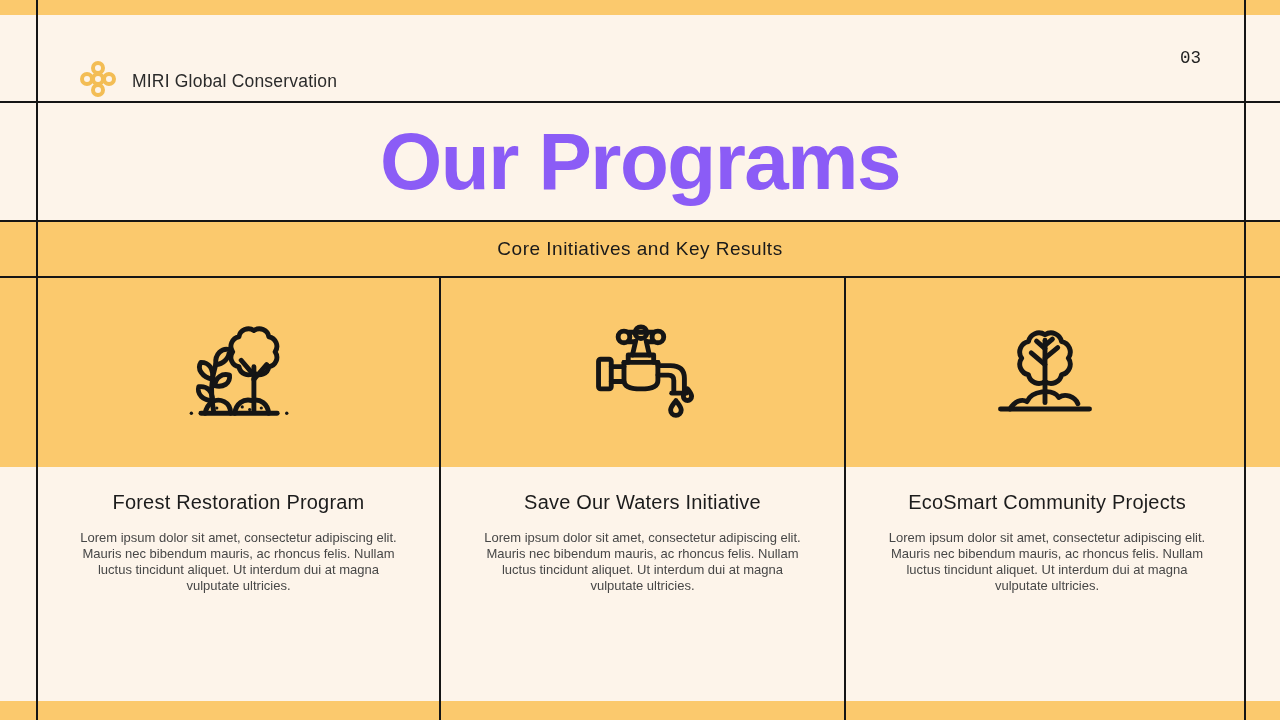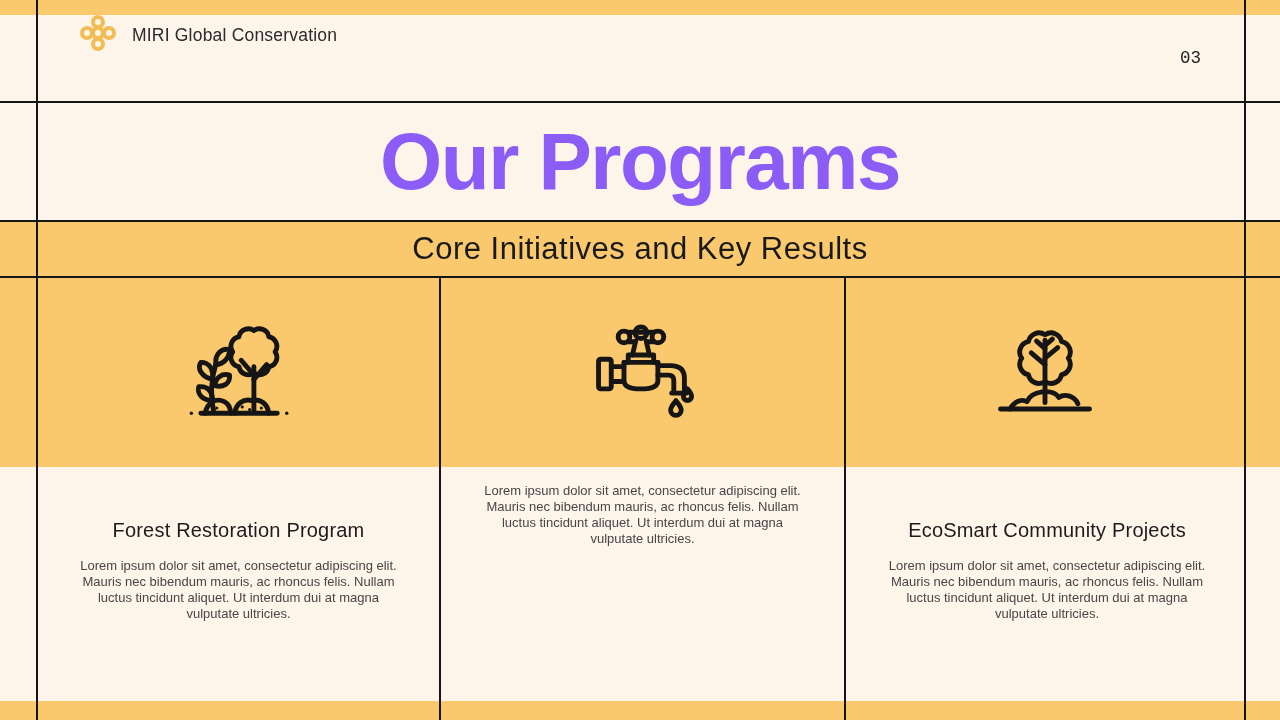--- a/index.html
+++ b/index.html
@@ -30,43 +30,43 @@
   .hline-title{top:220px;}
   .hline-subtitle{top:276px;}
   .vline{position:absolute;top:0;width:2px;height:720px;background:var(--ink);}
   .vline-left{left:36px;}
   .vline-right{left:1244px;}
   .divider{position:absolute;top:277px;width:2px;height:443px;background:var(--ink);}
   .divider-1{left:439px;}
   .divider-2{left:844px;}
   
   .header{position:absolute;left:38px;top:15px;width:1206px;height:86px;
-    display:flex;align-items:flex-start;}
+    display:flex;align-items:flex-end;}
   .brand{display:flex;align-items:center;gap:16px;margin-left:42px;}
   .brand-name{font-size:17.5px;color:#2B2B2B;letter-spacing:.2px;}
   .page-num{position:absolute;right:79px;top:15px;height:86px;display:flex;align-items:center;
     font-size:17.5px;color:#222;font-family:Liberation Mono, monospace;}
   
   .title-area{position:absolute;left:0;top:103px;width:1280px;height:117px;
     display:flex;align-items:center;justify-content:center;}
   .title-area h1{margin:0;font-size:80px;font-weight:800;letter-spacing:-1.5px;color:#8b5cf6;}
-  .subtitle-band h2{margin:3px;font-size:31px;font-weight:400;letter-spacing:.5px;color:#1A1A1A;}
+  .subtitle-band h2{margin:3px;font-size:19px;font-weight:400;letter-spacing:.5px;color:#1A1A1A;}
   
   .icon-cell{position:absolute;top:317px;width:124px;height:112px;
     display:flex;align-items:center;justify-content:center;}
   .icon-cell-1{left:176px;}
   .icon-cell-2{left:580px;}
   .icon-cell-3{left:983px;}
   .icon-cell svg{width:118px;height:106px;}
   
   .col{position:absolute;top:467px;height:234px;text-align:center;}
   .col-1{left:38px;width:401px;}
   .col-2{left:441px;width:403px;}
   .col-3{left:846px;width:402px;}
-  .col h3{margin:52px 0 0 0;font-size:20px;font-weight:400;color:var(--text-dark);letter-spacing:.2px;}
+  .col h3{margin:24px 0 0 0;font-size:20px;font-weight:400;color:var(--text-dark);letter-spacing:.2px;}
   .col p{margin:16px auto 0 auto;max-width:322px;font-size:13px;line-height:16px;color:var(--text-body);}
 </style>
 </head>
 <body>
 
 <div class="slide">
 
   <div class="top-bar"></div>
   <div class="icon-band"></div>
   <div class="bottom-bar"></div>
@@ -169,20 +169,21 @@
       <path d="M22 84 C26 77 33 74 38 77 C42 67 62 64 68 73 C74 69 83 72 86 79"></path>
       <path d="M13 84 H97"></path>
     </svg>
   </div>
 
   <div class="col col-1">
     <h3>Forest Restoration Program</h3>
     <p>Lorem ipsum dolor sit amet, consectetur adipiscing elit. Mauris nec bibendum mauris, ac rhoncus felis. Nullam luctus tincidunt aliquet. Ut interdum dui at magna vulputate ultricies.</p>
   </div>
   <div class="col col-2">
+    <h3>Save Our Waters Initiative</h3>
     <p>Lorem ipsum dolor sit amet, consectetur adipiscing elit. Mauris nec bibendum mauris, ac rhoncus felis. Nullam luctus tincidunt aliquet. Ut interdum dui at magna vulputate ultricies.</p>
   </div>
   <div class="col col-3">
     <h3>EcoSmart Community Projects</h3>
     <p>Lorem ipsum dolor sit amet, consectetur adipiscing elit. Mauris nec bibendum mauris, ac rhoncus felis. Nullam luctus tincidunt aliquet. Ut interdum dui at magna vulputate ultricies.</p>
   </div>
 
   <div class="vline vline-left"></div>
   <div class="vline vline-right"></div>
   <div class="divider divider-1"></div>

